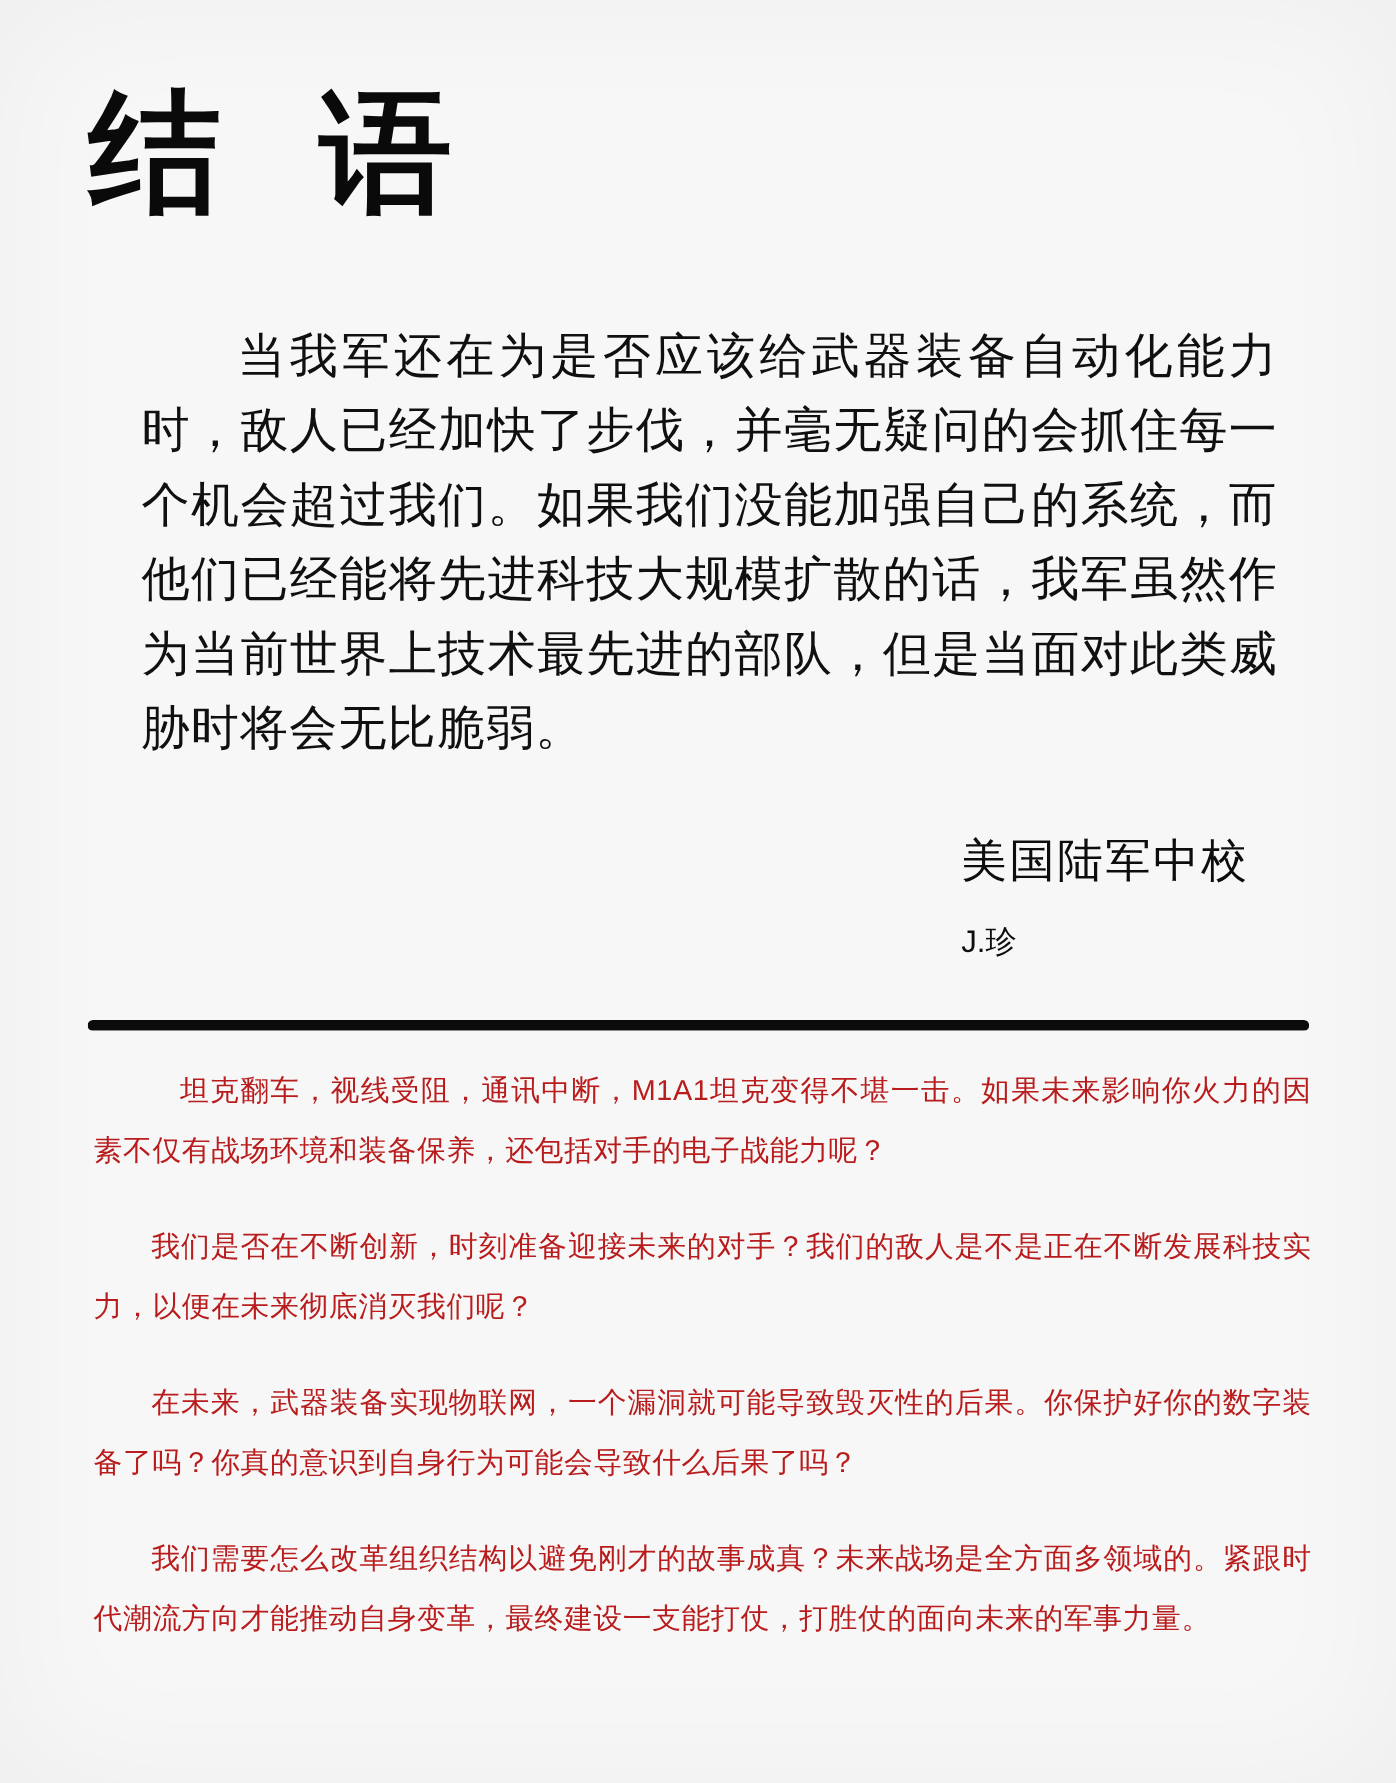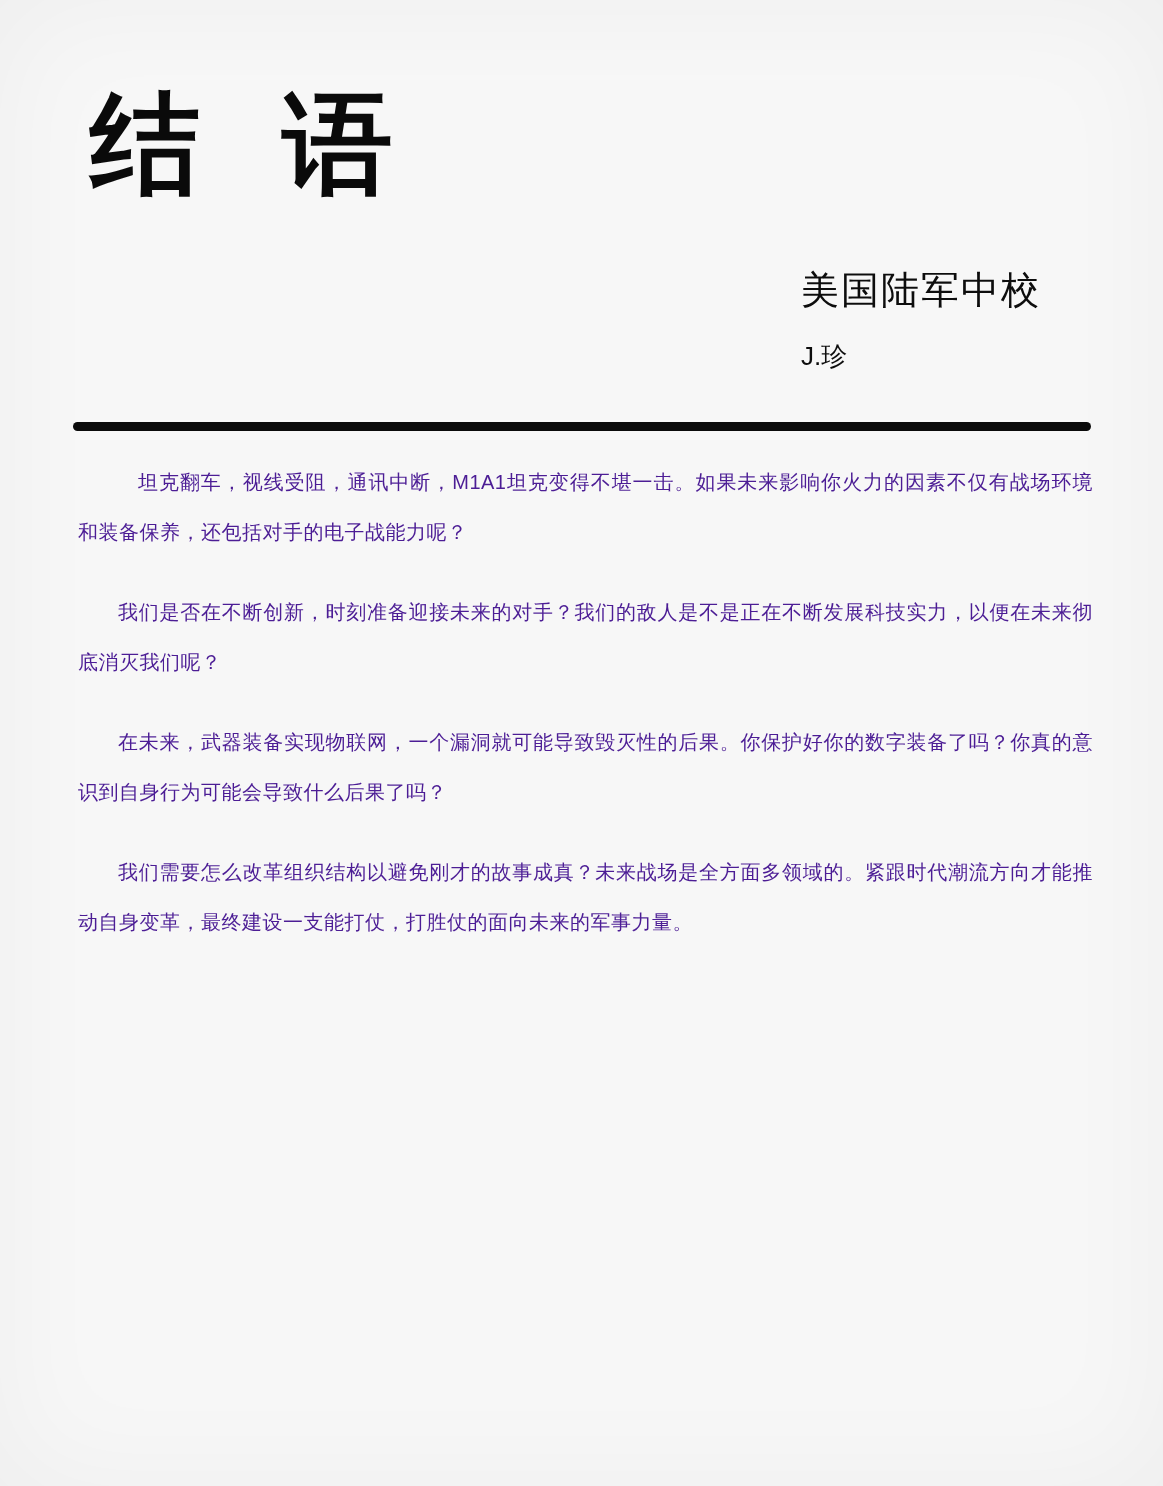--- a/index.html
+++ b/index.html
@@ -15,21 +15,21 @@
     font-family: "Liberation Sans", sans-serif;
     box-shadow: inset 0 0 120px rgba(0,0,0,0.04);
   }
   .page {
     position: relative;
     width: 1163px;
     height: 1486px;
     box-sizing: border-box;
   }
   .title {
-    margin: 16px;
+    margin: 0;
     padding: 62px 0 0 74px;
     font-size: 110px;
     line-height: 1.2;
     font-weight: bold;
     letter-spacing: 26px;
     color: #0a0a0a;
     white-space: pre;
   }
   .quote {
     margin: 72px 98px 0 118px;
@@ -62,38 +62,39 @@
     border: none;
     border-top: 9px solid #0b0b0b;
     border-radius: 5px;
     height: 0;
   }
   .body-section {
     margin: 26px 70px 0 78px;
   }
   .body-para {
     margin: 0 0 30px 0;
-    font-size: 20px;
+    font-size: 24px;
     line-height: 50px;
     text-indent: 2em;
     text-align: justify;
     letter-spacing: 0.5px;
-    color: #4c1d95;
+    color: #b91c1c;
   }
   .body-para.first-extra {
     text-indent: 3em;
   }
 </style>
 </head>
 <body>
 
 <div class="page">
 
   <h1 class="title">结 语</h1>
 
+  <p class="quote">当我军还在为是否应该给武器装备自动化能力时，敌人已经加快了步伐，并毫无疑问的会抓住每一个机会超过我们。如果我们没能加强自己的系统，而他们已经能将先进科技大规模扩散的话，我军虽然作为当前世界上技术最先进的部队，但是当面对此类威胁时将会无比脆弱。</p>
 
   <div class="attribution">
     <div class="attribution-inner">
       <div class="attr-title">美国陆军中校</div>
       <div class="attr-name">J.珍</div>
     </div>
   </div>
 
   <hr class="divider">
 

